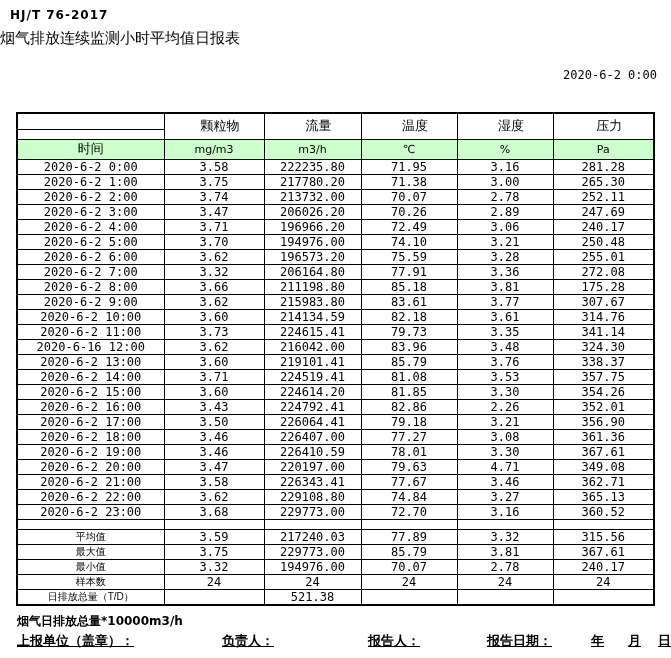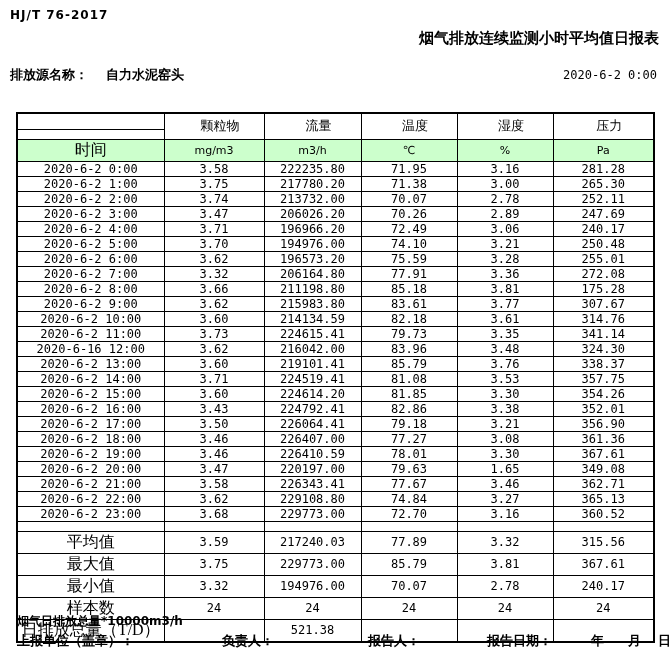--- a/index.html
+++ b/index.html
@@ -2,67 +2,64 @@
 <html><head>
 <meta charset="utf-8">
 <style>
   * { margin:0; padding:0; box-sizing:border-box; }
   html,body { background:#ffffff; }
   .page {
     position:relative; width:671px; height:658px; background:#ffffff;
     font-family:"DejaVu Sans", sans-serif; color:#000000; overflow:hidden;
   }
   .std { position:absolute; left:10px; top:8px; font-size:12px; font-weight:bold; letter-spacing:1px; }
-  .title { position:absolute; left:0; right:12px; top:29px; text-align:right; font-size:15px; font-weight:bold; }
+  .title { position:absolute; left:0; right:12px; top:29px; text-align:left; font-size:15px; font-weight:normal; }
   .src-line { position:absolute; left:10px; top:66px; font-size:13px; font-weight:bold; }
   .src-line .gap { display:inline-block; width:18px; }
   .dt { position:absolute; right:14px; top:68px; font-size:12px; font-family:"DejaVu Sans Mono", monospace; }
 
   table.report {
     position:absolute; left:16px; top:112px;
     border-collapse:collapse; table-layout:fixed; width:637px;
     border:2px solid #000;
   }
   table.report td {
     border:1px solid #000; text-align:center; vertical-align:middle;
     font-size:12px; overflow:hidden; white-space:nowrap; padding:0;
   }
   tr.h1 td { height:16px; }
   tr.h2 td { height:10px; }
   tr.h1 td.param { font-size:13px;padding-left:12px; }
   tr.units td { height:20px; background:#ccffcc; font-size:11px; }
-  tr.units td.time-head { font-size:16px; }
+  tr.units td.time-head { font-size:13px; }
   tbody.data td, tbody.summary td { height:15px; }
   tr.spacer td { height:10px; }
   td.c-num, td.c-time { font-family:"DejaVu Sans Mono","DejaVu Sans", monospace; font-size:11px; }
   td.c-flow { font-weight:normal; }
-  tbody.summary td.s-label { font-family:Liberation Serif, serif; font-size:16px; }
+  tbody.summary td.s-label { font-family:Liberation Sans, sans-serif; font-size:10px; }
 
   .note { position:absolute; left:17px; top:613px; font-size:12px; font-weight:bold; }
   .sign { position:absolute; left:0; top:632px; width:671px; font-size:13px; font-weight:bold; }
-  .sign span { position:absolute; white-space:nowrap; }
+  .sign span { position:absolute; white-space:nowrap;text-decoration:underline; }
   .lbl-unit { left:17px; }
   .lbl-resp { left:222px; }
   .lbl-reporter { left:368px; }
   .lbl-date { left:487px; }
   .lbl-year { left:591px; }
   .lbl-month { left:628px; }
   .lbl-day { left:658px; }
 </style>
 </head>
 <body>
 
 <div class="page">
 
   <div class="std">HJ/T 76-2017</div>
   <div class="title">烟气排放连续监测小时平均值日报表</div>
 
-  <div class="src-line">
-    <span>排放源名称：</span><span class="gap"></span><span>自力水泥窑头</span>
-  </div>
   <div class="dt">2020-6-2 0:00</div>
 
   <table class="report">
     <colgroup>
       <col style="width:147px">
         <col style="width:100px">
         <col style="width:97px">
       <col style="width:96px">
         <col style="width:96px">
         <col style="width:101px">
@@ -215,21 +212,21 @@
           <td class="c-num c-flow">224614.20</td>
           <td class="c-num">81.85</td>
           <td class="c-num">3.30</td>
           <td class="c-num">354.26</td>
         </tr>
         <tr>
           <td class="c-time">2020-6-2 16:00</td>
           <td class="c-num">3.43</td>
           <td class="c-num c-flow">224792.41</td>
           <td class="c-num">82.86</td>
-          <td class="c-num">3.38</td>
+          <td class="c-num">2.26</td>
           <td class="c-num">352.01</td>
         </tr>
         <tr>
           <td class="c-time">2020-6-2 17:00</td>
           <td class="c-num">3.50</td>
           <td class="c-num c-flow">226064.41</td>
           <td class="c-num">79.18</td>
           <td class="c-num">3.21</td>
           <td class="c-num">356.90</td>
         </tr>
@@ -247,21 +244,21 @@
           <td class="c-num c-flow">226410.59</td>
           <td class="c-num">78.01</td>
           <td class="c-num">3.30</td>
           <td class="c-num">367.61</td>
         </tr>
         <tr>
           <td class="c-time">2020-6-2 20:00</td>
           <td class="c-num">3.47</td>
           <td class="c-num c-flow">220197.00</td>
           <td class="c-num">79.63</td>
-          <td class="c-num">1.65</td>
+          <td class="c-num">4.71</td>
           <td class="c-num">349.08</td>
         </tr>
         <tr>
           <td class="c-time">2020-6-2 21:00</td>
           <td class="c-num">3.58</td>
           <td class="c-num c-flow">226343.41</td>
           <td class="c-num">77.67</td>
           <td class="c-num">3.46</td>
           <td class="c-num">362.71</td>
         </tr>

